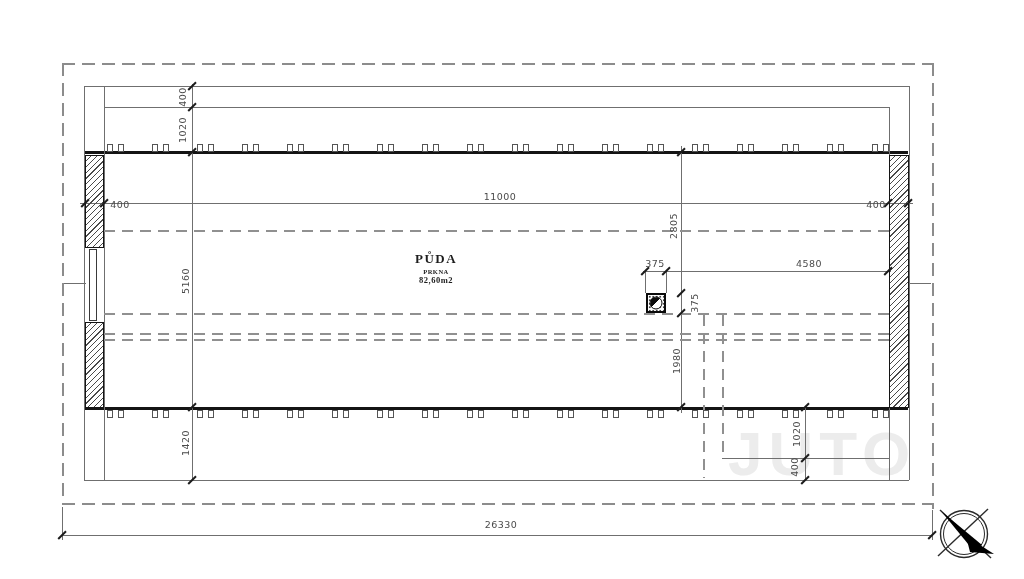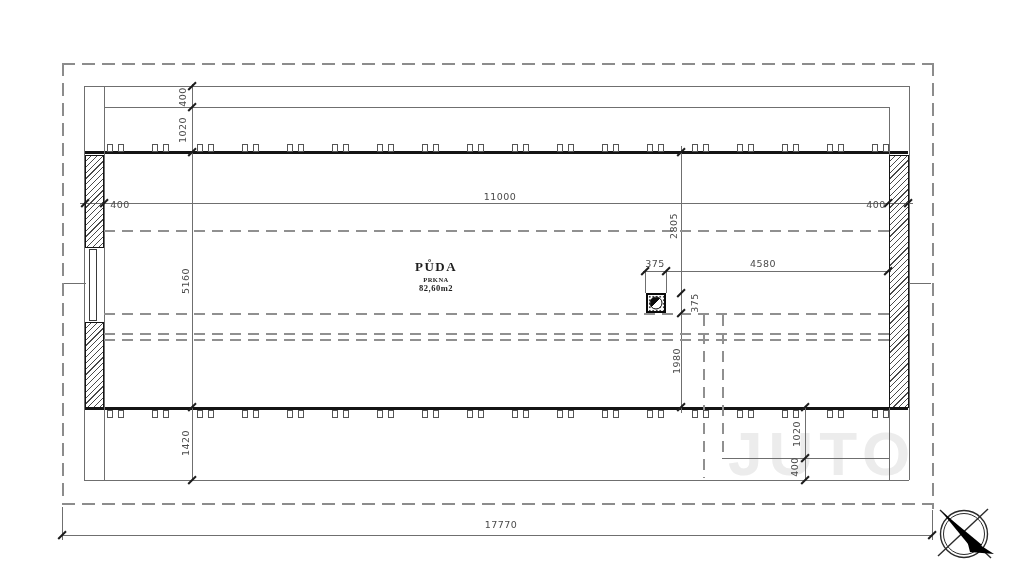--- a/index.html
+++ b/index.html
@@ -12,21 +12,21 @@
   .dashv{position:absolute;width:1.6px;background-image:repeating-linear-gradient(180deg,#909090 0px,#909090 11px,transparent 11px,transparent 18px);}
   .bound{background-image:repeating-linear-gradient(90deg,#8c8c8c 0px,#8c8c8c 13px,transparent 13px,transparent 20px);height:2px;}
   .boundv{background-image:repeating-linear-gradient(180deg,#8c8c8c 0px,#8c8c8c 13px,transparent 13px,transparent 20px);width:2px;}
   .wall{position:absolute;border:1.5px solid #141414;box-sizing:border-box;
         background-image:repeating-linear-gradient(135deg,transparent 0px,transparent 3.2px,#4a4a4a 3.2px,#4a4a4a 4.1px);}
   .tick{position:absolute;width:11px;height:1.7px;background:#1c1c1c;transform:translate(-50%,-50%) rotate(-45deg);}
   .rafter{position:absolute;width:5.5px;height:8px;border:1px solid #555;box-sizing:border-box;background:#fff;}
   .dim{position:absolute;color:#4a4a4a;font-size:9.5px;letter-spacing:0.5px;white-space:nowrap;transform:translate(-50%,-50%);}
   .dimv{position:absolute;color:#4a4a4a;font-size:9.5px;letter-spacing:0.5px;white-space:nowrap;transform:translate(-50%,-50%) rotate(-90deg);}
   #watermark{position:absolute;left:728px;top:418px;font-size:62px;font-weight:bold;color:#ececec;letter-spacing:6px;font-family:"Liberation Sans",sans-serif;}
-  #room-label{position:absolute;left:436px;top:268px;transform:translate(-50%,-50%);text-align:center;color:#1e1e1e;font-family:"Liberation Serif",serif;margin-top:8px;}
+  #room-label{position:absolute;left:436px;top:268px;transform:translate(-50%,-50%);text-align:center;color:#1e1e1e;font-family:"Liberation Serif",serif;}
   #room-name{font-size:13px;font-weight:bold;letter-spacing:1.5px;}
   #room-material{font-size:6.5px;font-weight:bold;letter-spacing:0.5px;margin-top:1px;}
   #room-area{font-size:8.5px;font-weight:bold;letter-spacing:0.5px;}
   #chimney{position:absolute;left:646px;top:293px;width:20px;height:20px;box-sizing:border-box;border:2px solid #0a0a0a;
            background-color:#fff;background-image:radial-gradient(circle,#444 0.7px,transparent 0.9px);background-size:3.5px 3.5px;}
   #chimney-flue{position:absolute;left:50%;top:50%;width:11px;height:11px;transform:translate(-50%,-50%);border:1.2px solid #0a0a0a;
            border-radius:50%;background:linear-gradient(135deg,#0a0a0a 50%,#ffffff 50%);}
   #window-left{position:absolute;left:89px;top:249px;width:8px;height:72px;border:1px solid #3a3a3a;box-sizing:border-box;background:#fff;}
   #compass{position:absolute;left:933px;top:503px;}
 </style>
@@ -180,25 +180,25 @@
   <span class="dim" style="left:500px;top:196px;">11000</span>
   <span class="dim" style="left:120px;top:204px;">400</span>
   <span class="dim" style="left:876px;top:204px;">400</span>
   <span class="dimv" style="left:182px;top:97px;">400</span>
   <span class="dimv" style="left:182px;top:130px;">1020</span>
   <span class="dimv" style="left:185px;top:281px;">5160</span>
   <span class="dimv" style="left:185px;top:443px;">1420</span>
   <span class="dimv" style="left:673px;top:226px;">2805</span>
   <span class="dim" style="left:655px;top:263px;">375</span>
   <span class="dimv" style="left:694px;top:303px;">375</span>
-  <span class="dim" style="left:763px;top:263px;">4580</span>
+  <span class="dim" style="left:809px;top:263px;">4580</span>
   <span class="dimv" style="left:676px;top:361px;">1980</span>
   <span class="dimv" style="left:796px;top:434px;">1020</span>
   <span class="dimv" style="left:794px;top:467px;">400</span>
-  <span class="dim" style="left:501px;top:524px;">17770</span>
+  <span class="dim" style="left:501px;top:524px;">26330</span>
 
   <svg id="compass" width="70" height="64" viewBox="0 0 70 64">
     <circle cx="31" cy="31" r="23.5" fill="none" stroke="#2a2a2a" stroke-width="1.4"></circle>
     <circle cx="31" cy="31" r="20.5" fill="none" stroke="#2a2a2a" stroke-width="1"></circle>
     <line x1="7" y1="7" x2="58" y2="55" stroke="#2a2a2a" stroke-width="1.4"></line>
     <line x1="5" y1="53" x2="55" y2="6" stroke="#2a2a2a" stroke-width="1.4"></line>
     <polygon points="8,8 49,42 40,47" fill="#000"></polygon>
     <polygon points="33,33 61,51 37,49" fill="#000"></polygon>
   </svg>
 

